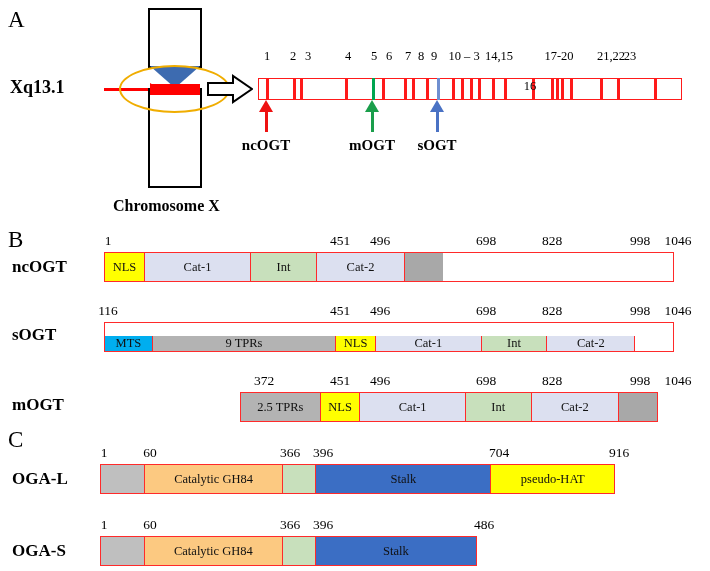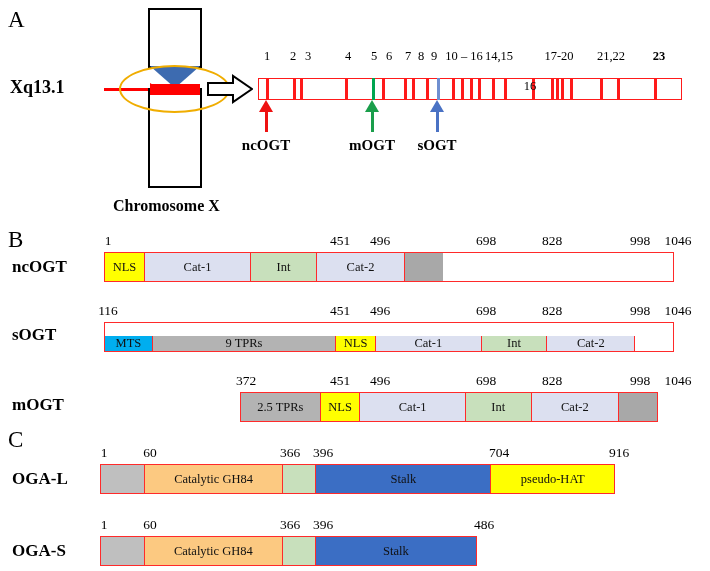--- a/index.html
+++ b/index.html
@@ -108,26 +108,26 @@
   <div class="abs" id="exon-numbers" style="left:0;top:50px;width:710px;height:18px;">
       <div class="exon-num" style="left: 267px; top: 0px;">1</div>
       <div class="exon-num" style="left: 293px; top: 0px;">2</div>
       <div class="exon-num" style="left: 308px; top: 0px;">3</div>
       <div class="exon-num" style="left: 348px; top: 0px;">4</div>
       <div class="exon-num" style="left: 374px; top: 0px;">5</div>
       <div class="exon-num" style="left: 389px; top: 0px;">6</div>
       <div class="exon-num" style="left: 408px; top: 0px;">7</div>
       <div class="exon-num" style="left: 421px; top: 0px;">8</div>
       <div class="exon-num" style="left: 434px; top: 0px;">9</div>
-      <div class="exon-num" style="left: 464px; top: 0px;">10 – 16</div>
+      <div class="exon-num" style="left: 464px; top: 0px;">10 – 3</div>
       <div class="exon-num" style="left: 499px; top: 0px;">14,15</div>
       <div class="exon-num" style="left: 530px; top: 0px; margin-top: 30px;">16</div>
       <div class="exon-num" style="left: 559px; top: 0px;">17-20</div>
       <div class="exon-num" style="left: 611px; top: 0px;">21,22</div>
-      <div class="exon-num" style="left: 659px; top: 0px; font-weight: bold;">23</div>
+      <div class="exon-num" style="left: 630px; top: 0px;">23</div>
     </div>
 
   <div class="abs" id="transcript-arrows" style="left:0;top:100px;width:710px;height:60px;">
       <div class="tstem" style="left: 265px; top: 10px; height: 22px; background: rgb(238, 17, 17);"></div>
       <div class="tarrow" style="left: 259px; top: 0px; border-left: 7px solid transparent; border-right: 7px solid transparent; border-bottom: 12px solid rgb(238, 17, 17);"></div>
       <div class="tlabel" style="left: 266px; top: 38px;">ncOGT</div>
       <div class="tstem" style="left: 371px; top: 10px; height: 22px; background: rgb(26, 158, 75);"></div>
       <div class="tarrow" style="left: 365px; top: 0px; border-left: 7px solid transparent; border-right: 7px solid transparent; border-bottom: 12px solid rgb(26, 158, 75);"></div>
       <div class="tlabel" style="left: 372px; top: 38px;">mOGT</div>
       <div class="tstem" style="left: 436px; top: 10px; height: 22px; background: rgb(74, 114, 196);"></div>
@@ -165,21 +165,21 @@
       <div class="tick-num" style="left: 678px; top: 304px;">1046</div>
       <div class="track" style="left: 104px; top: 322px; width: 570px; align-items: flex-end;">
         <div class="seg" style="width: 48px; background: rgb(0, 174, 239);">MTS</div>
         <div class="seg" style="width: 184px; background: rgb(179, 179, 179);">9 TPRs</div>
         <div class="seg" style="width: 40px; background: rgb(255, 255, 0);">NLS</div>
         <div class="seg" style="width: 106px; background: rgb(220, 224, 240);">Cat-1</div>
         <div class="seg" style="width: 66px; background: rgb(200, 224, 188);">Int</div>
         <div class="seg" style="width: 88px; background: rgb(220, 224, 240);">Cat-2</div>
         <div class="seg noborder" style="width: 38px; background: rgb(168, 168, 168);"></div>
       </div>
-      <div class="tick-num" style="left: 246px; top: 374px;">372</div>
+      <div class="tick-num" style="left: 264px; top: 374px;">372</div>
       <div class="tick-num" style="left: 340px; top: 374px;">451</div>
       <div class="tick-num" style="left: 380px; top: 374px;">496</div>
       <div class="tick-num" style="left: 486px; top: 374px;">698</div>
       <div class="tick-num" style="left: 552px; top: 374px;">828</div>
       <div class="tick-num" style="left: 640px; top: 374px;">998</div>
       <div class="tick-num" style="left: 678px; top: 374px;">1046</div>
       <div class="track" style="left: 240px; top: 392px; width: 418px;">
         <div class="seg" style="width: 80px; background: rgb(179, 179, 179);">2.5 TPRs</div>
         <div class="seg" style="width: 40px; background: rgb(255, 255, 0);">NLS</div>
         <div class="seg" style="width: 106px; background: rgb(220, 224, 240);">Cat-1</div>

